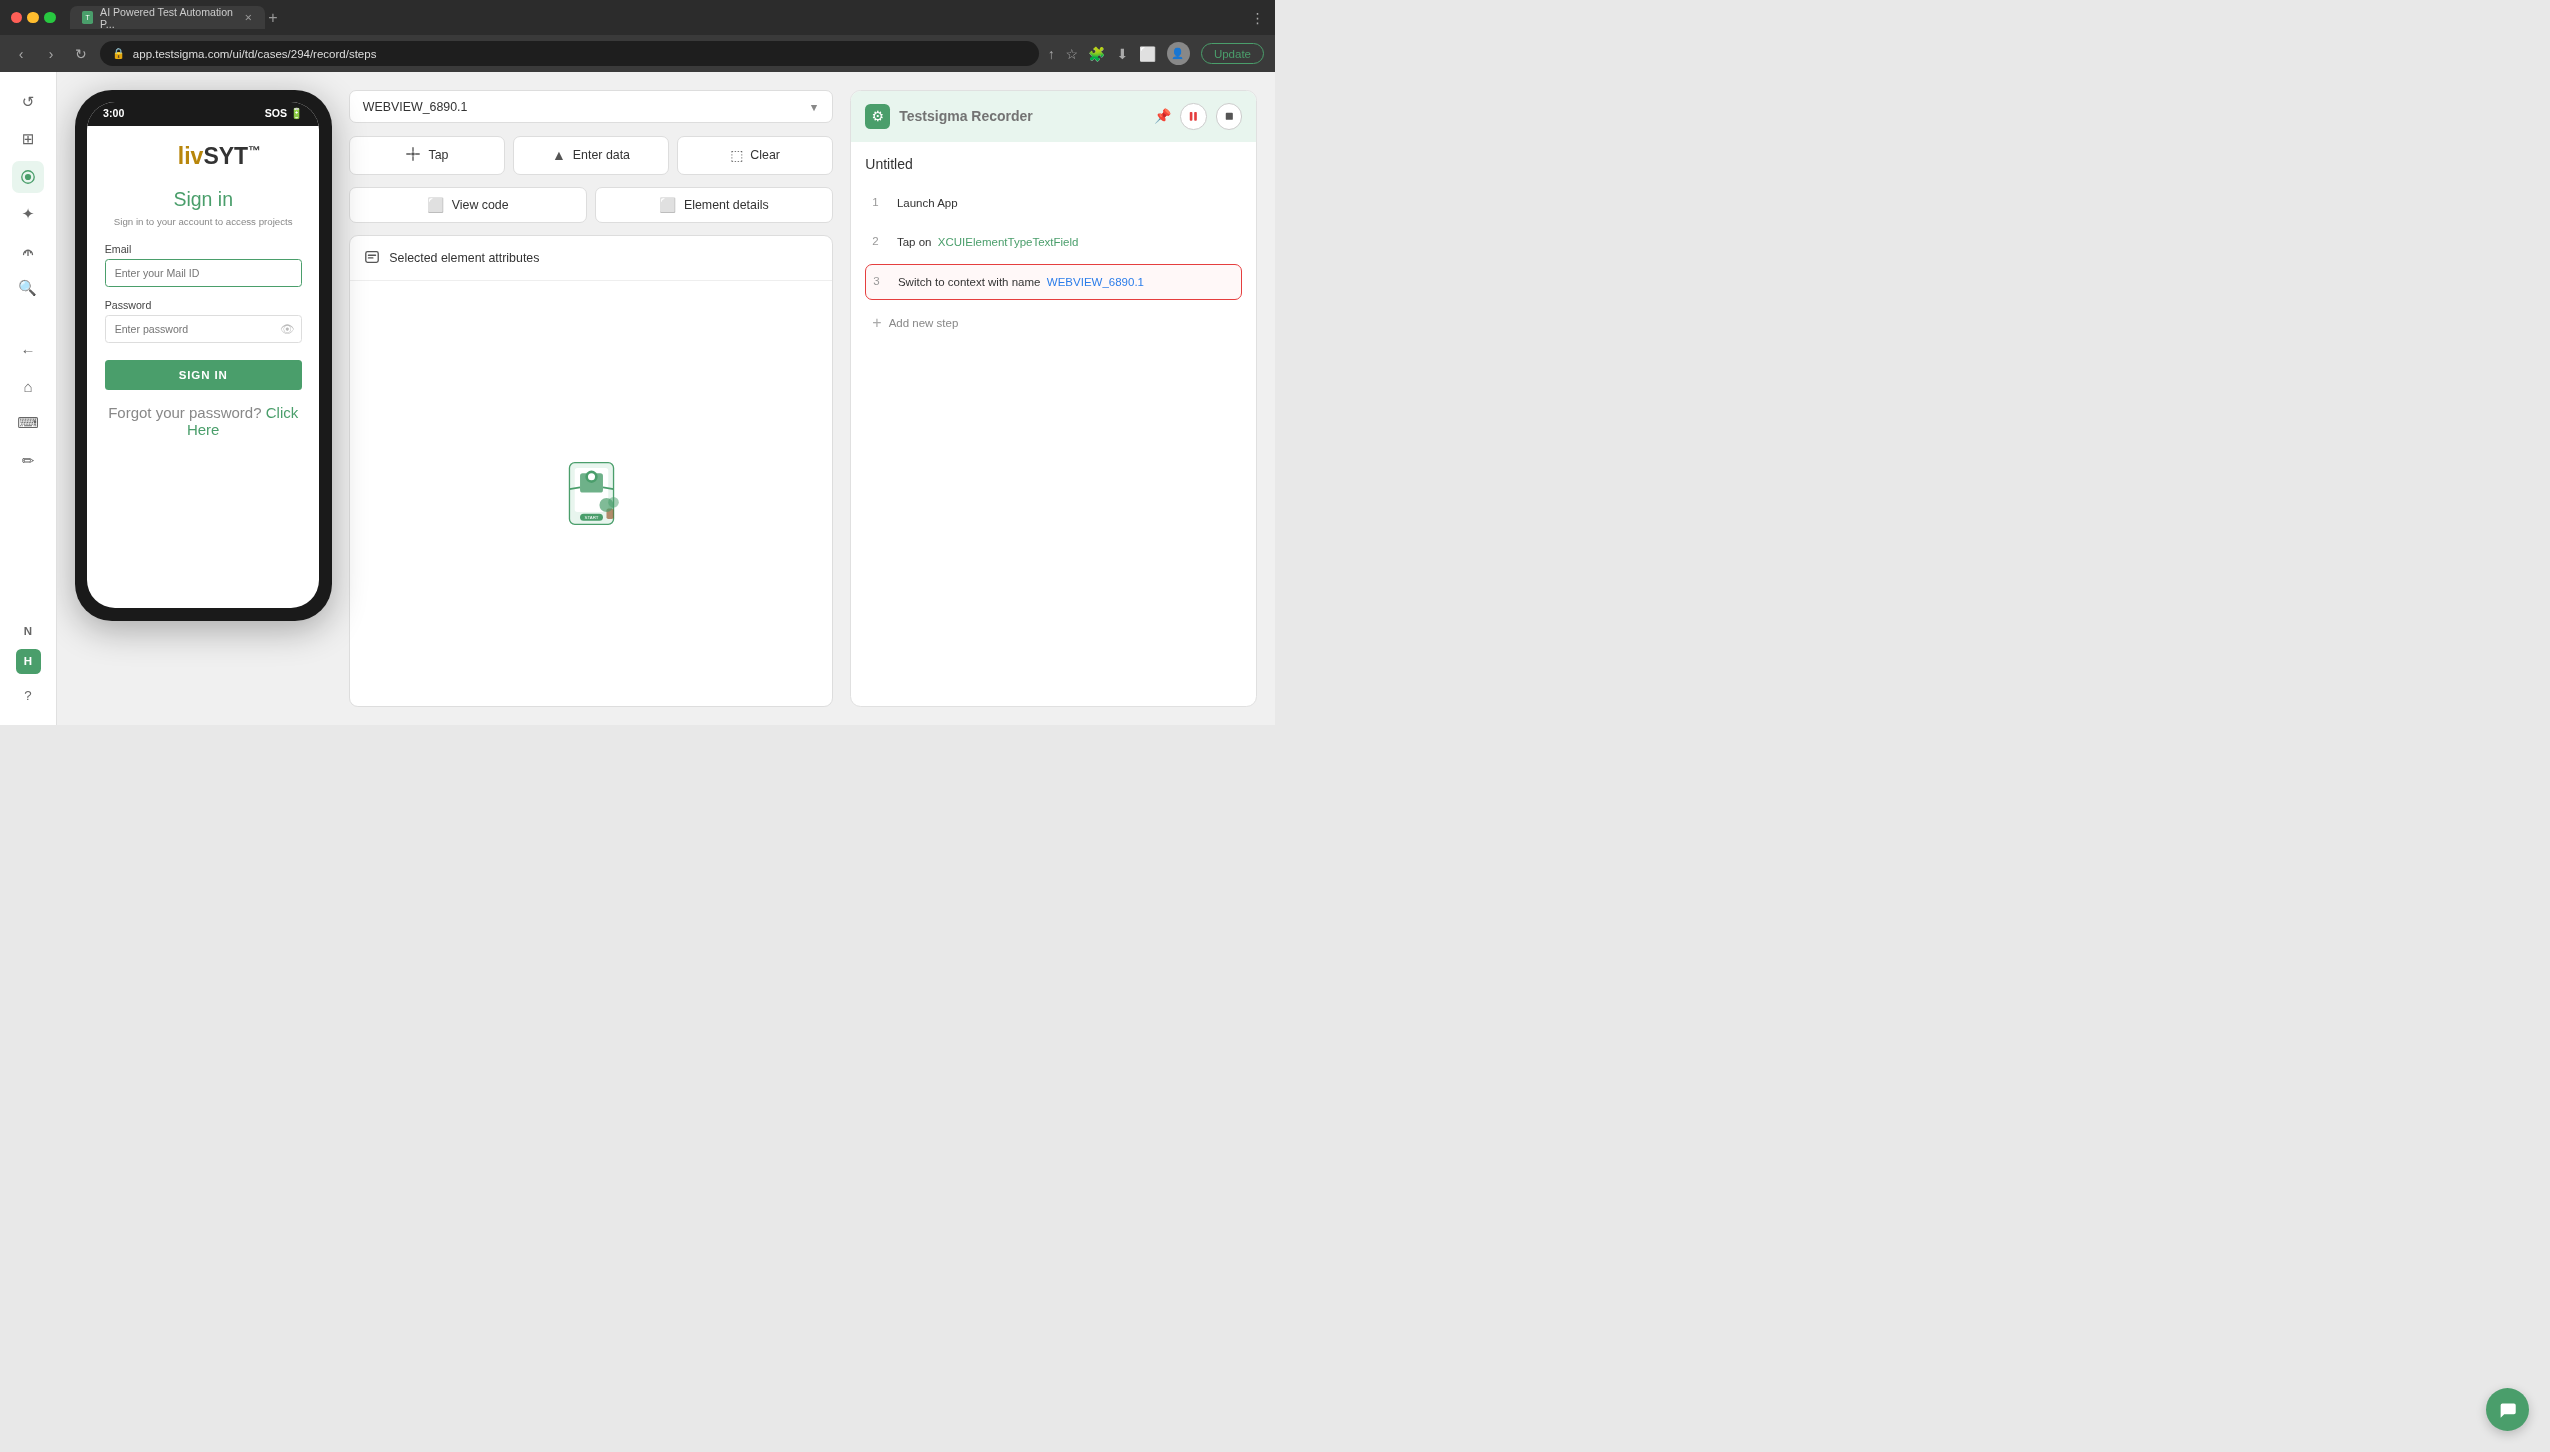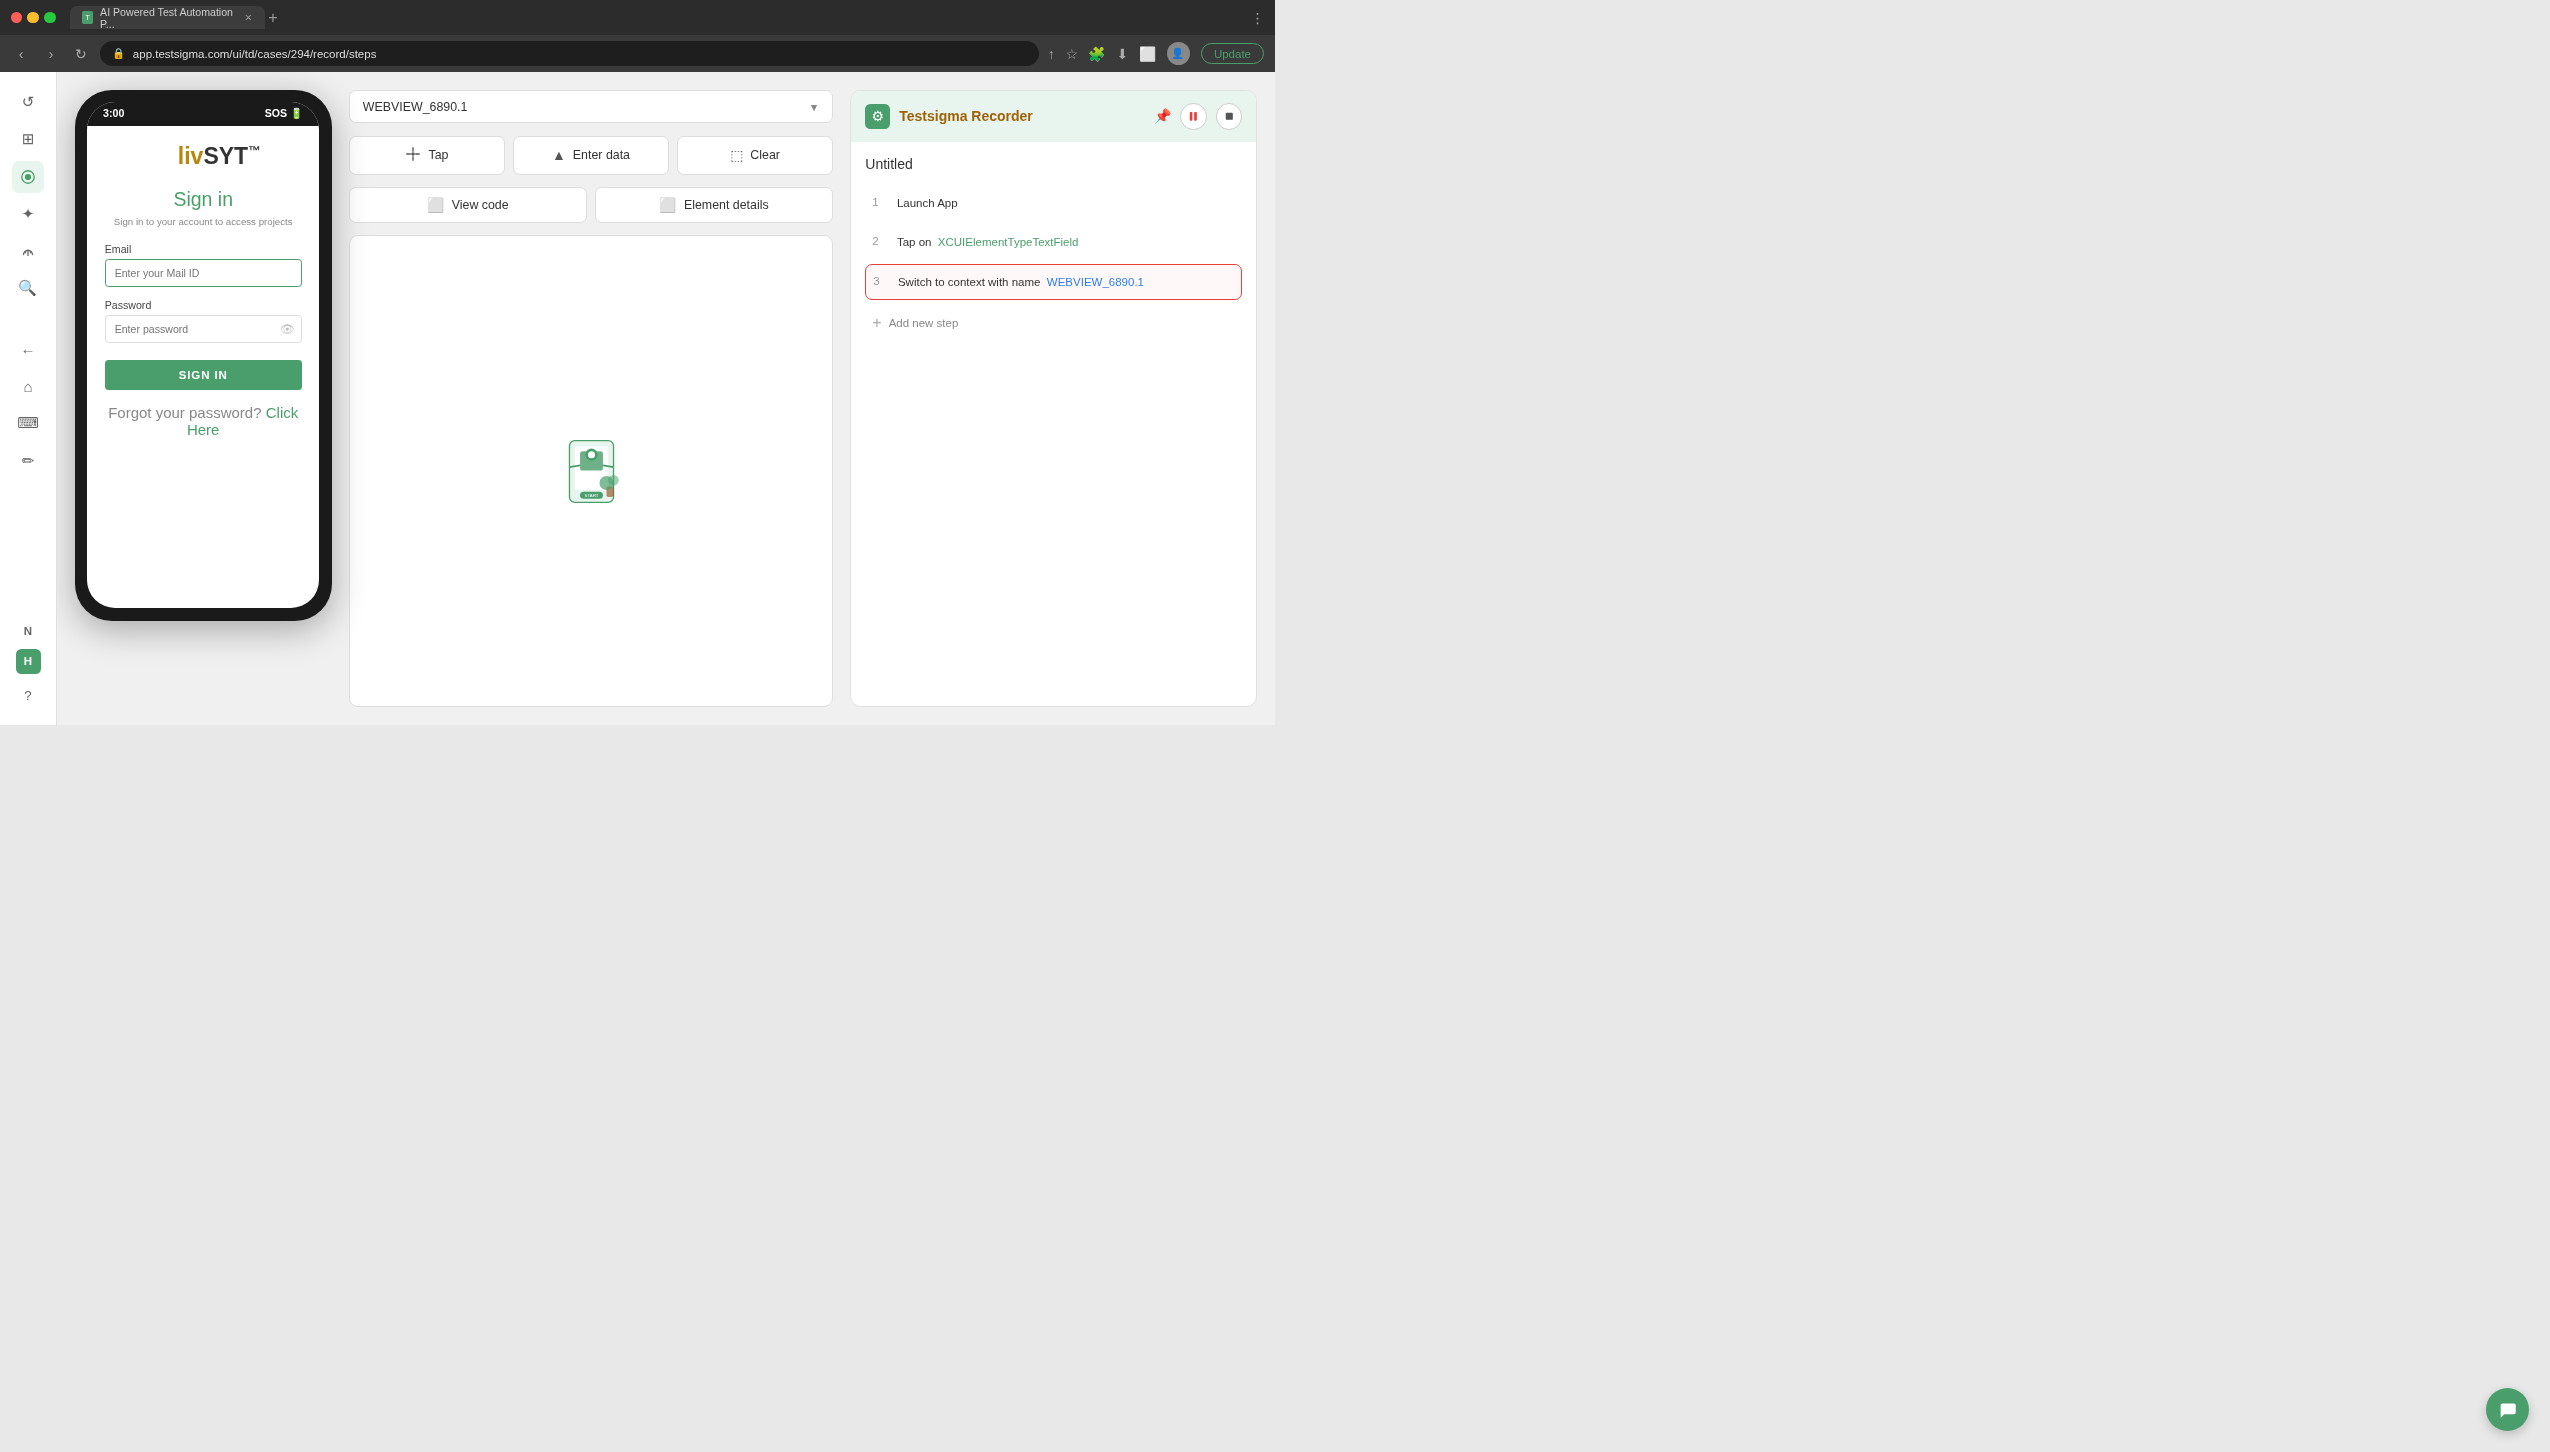--- a/index.html
+++ b/index.html
@@ -424,21 +424,21 @@
       border-radius: 5.3px;
       display: flex;
       align-items: center;
       justify-content: center;
       color: white;
       font-size: 14px;
     }
     .recorder-title {
       font-size: 14px;
       font-weight: 600;
-      color: #a16207;
+      color: #737373;
     }
     .recorder-actions {
       display: flex;
       gap: 8.9px;
       align-items: center;
     }
     .rec-action-btn {
       width: 26.6px;
       height: 26.6px;
       border: 0.9px solid #ccc;
@@ -684,20 +684,29 @@
           <span class="action-btn-icon">⬜</span>
           <span>View code</span>
         </div>
         <div class="action-btn">
           <span class="action-btn-icon">⬜</span>
           <span>Element details</span>
         </div>
       </div>
 
       <div class="element-attributes-card">
+        <div class="element-attr-header">
+          <span>
+            <svg width="16" height="16" viewBox="0 0 18 18" fill="none">
+              <rect x="2" y="3" width="14" height="12" rx="2" stroke="#555" stroke-width="1.5"></rect>
+              <path d="M5 7h8M5 10h5" stroke="#555" stroke-width="1.5" stroke-linecap="round"></path>
+            </svg>
+          </span>
+          <span>Selected element attributes</span>
+        </div>
         <div class="element-attr-body">
 
           <div class="robot-illustration">
             <svg width="97" height="97" viewBox="0 0 110 110" style="font-size:14px">
 
               <rect x="30" y="20" width="50" height="70" rx="6" fill="#e8f5ee" stroke="#4a9e6b" stroke-width="1.5"></rect>
               <rect x="36" y="26" width="38" height="50" rx="3" fill="white"></rect>
 
               <rect x="42" y="32" width="26" height="22" rx="3" fill="#4a9e6b" opacity="0.8"></rect>
 

